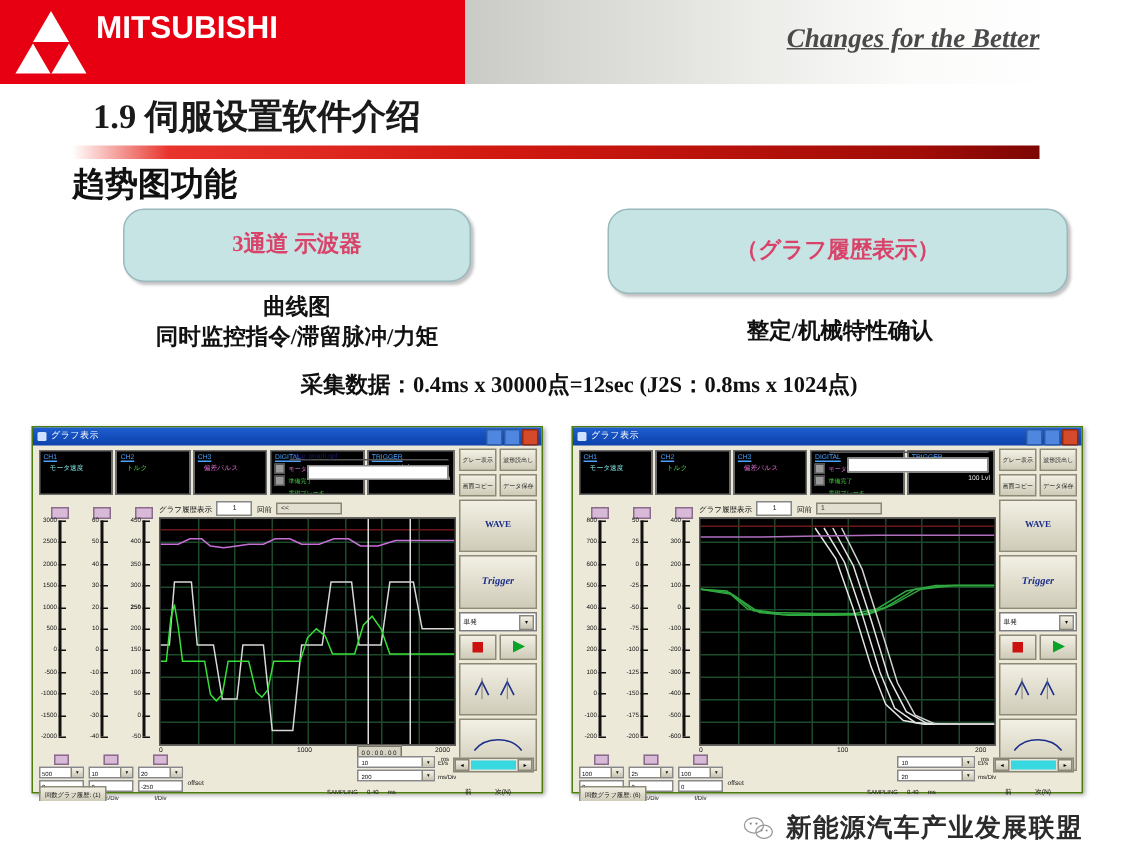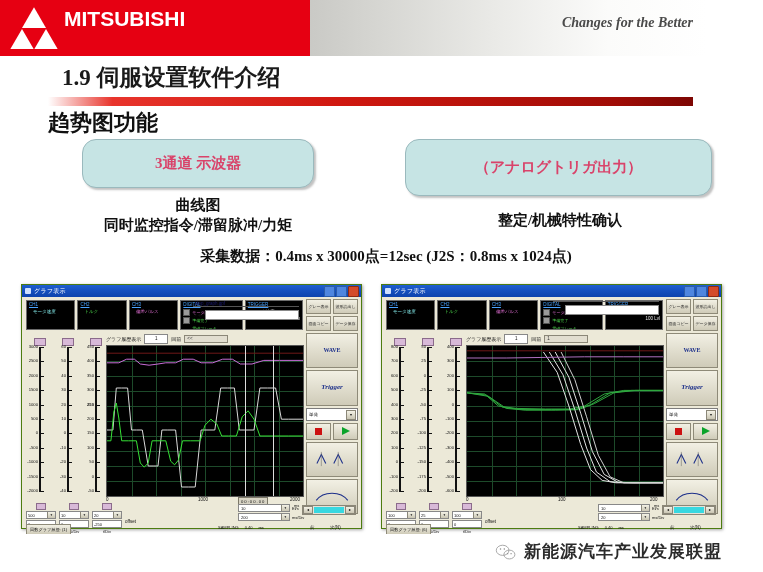--- a/index.html
+++ b/index.html
@@ -24,21 +24,21 @@
   }
   .logo-text{
     position:absolute;left:64px;top:8px;color:#fff;
     font-weight:bold;line-height:1.0;letter-spacing:0px;
   }
   .logo-text .l1{font-size:21px;display:block;}
   .logo-text .l2{font-size:21px;display:block;margin-top:2px;}
   .tagline{
     position:absolute;right:14px;top:15px;
     font-family:"Liberation Serif","DejaVu Serif",serif;
-    font-style:italic;font-weight:bold;font-size:14px;color:#4a4a4a;
+    font-style:italic;font-weight:bold;font-size:18px;color:#4a4a4a;text-decoration:underline;
   }
   .header-underline{
     position:absolute;left:0;top:56px;width:763px;height:3px;
     background:#ffffff;
   }
 
   
   .slide-title{
     position:absolute;left:62px;top:62px;
     font-family:"Liberation Serif","DejaVu Serif",serif;
@@ -259,21 +259,21 @@
 
 <div class="slide-title">1.9 伺服设置软件介绍</div>
 <div class="red-rule"></div>
 <div class="sub-title">趋势图功能</div>
 
 <div class="callout" id="callout-left">
   <span>3通道 示波器</span>
 </div>
 <div class="callout" id="callout-right">
   <div>
-    <div>（アナログトリガ出力）</div>
+    <div>（グラフ履歴表示）</div>
   </div>
 </div>
 
 <div class="cap" id="cap-left">
   <div>曲线图</div>
   <div>同时监控指令/滞留脉冲/力矩</div>
 </div>
 <div class="cap" id="cap-right">整定/机械特性确认</div>
 <div class="cap" id="cap-data">采集数据：0.4ms x 30000点=12sec (J2S：0.8ms x 1024点)</div>
 

